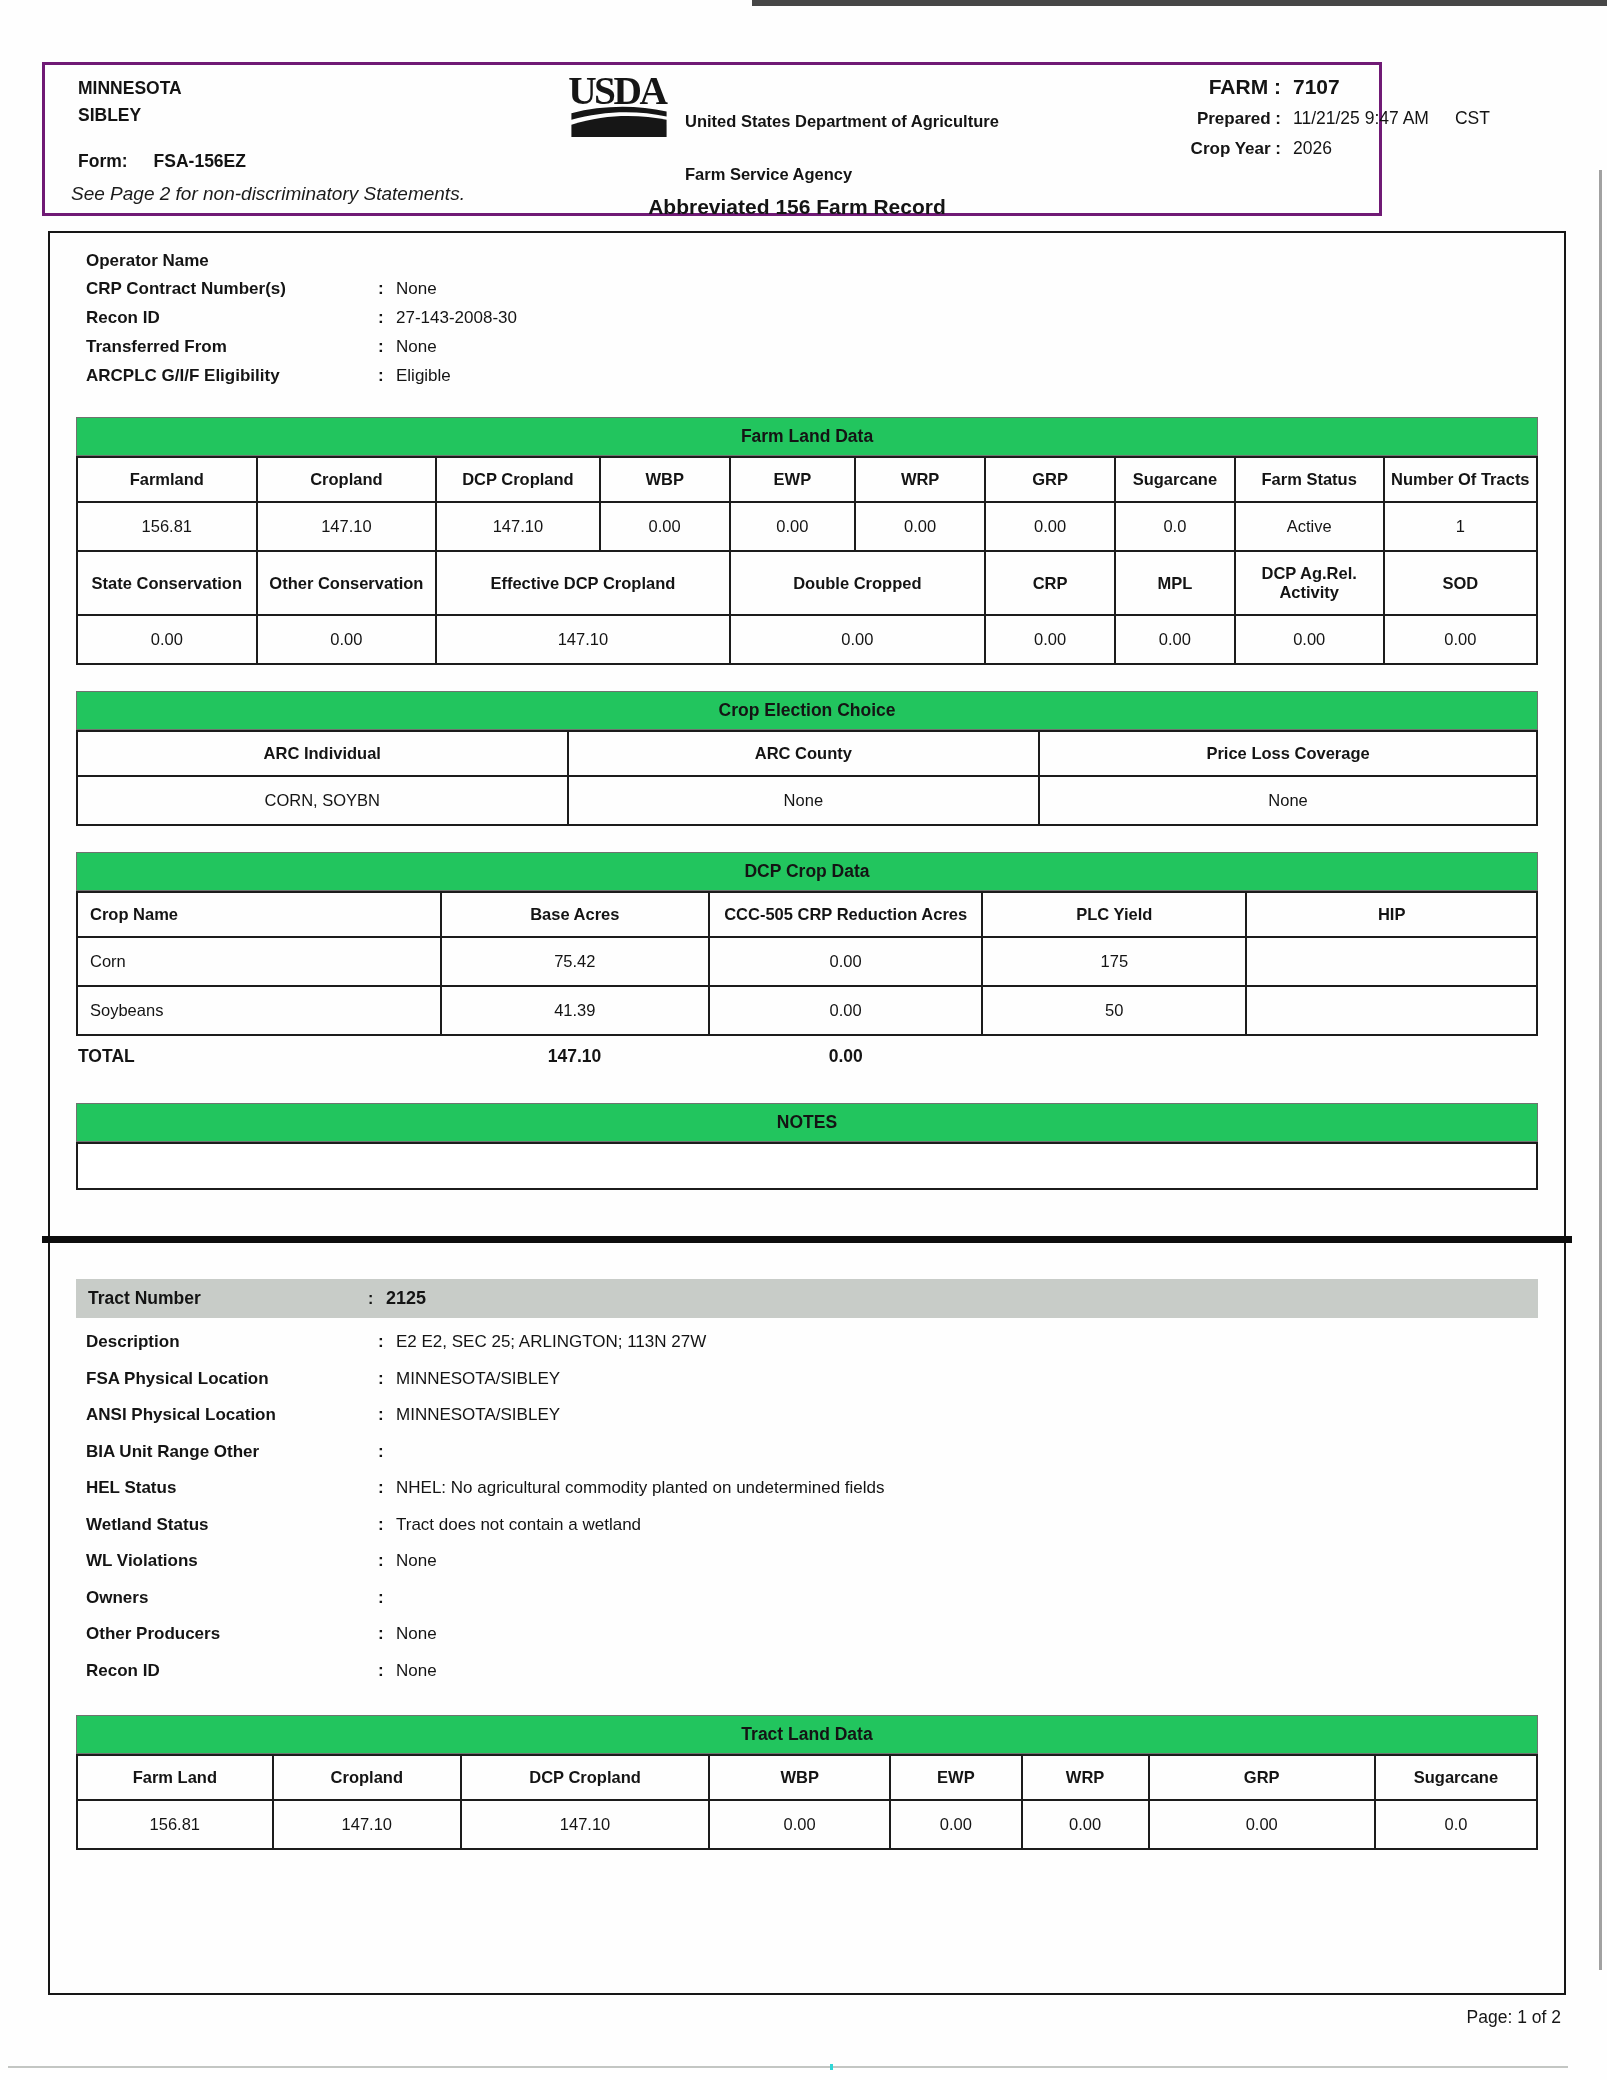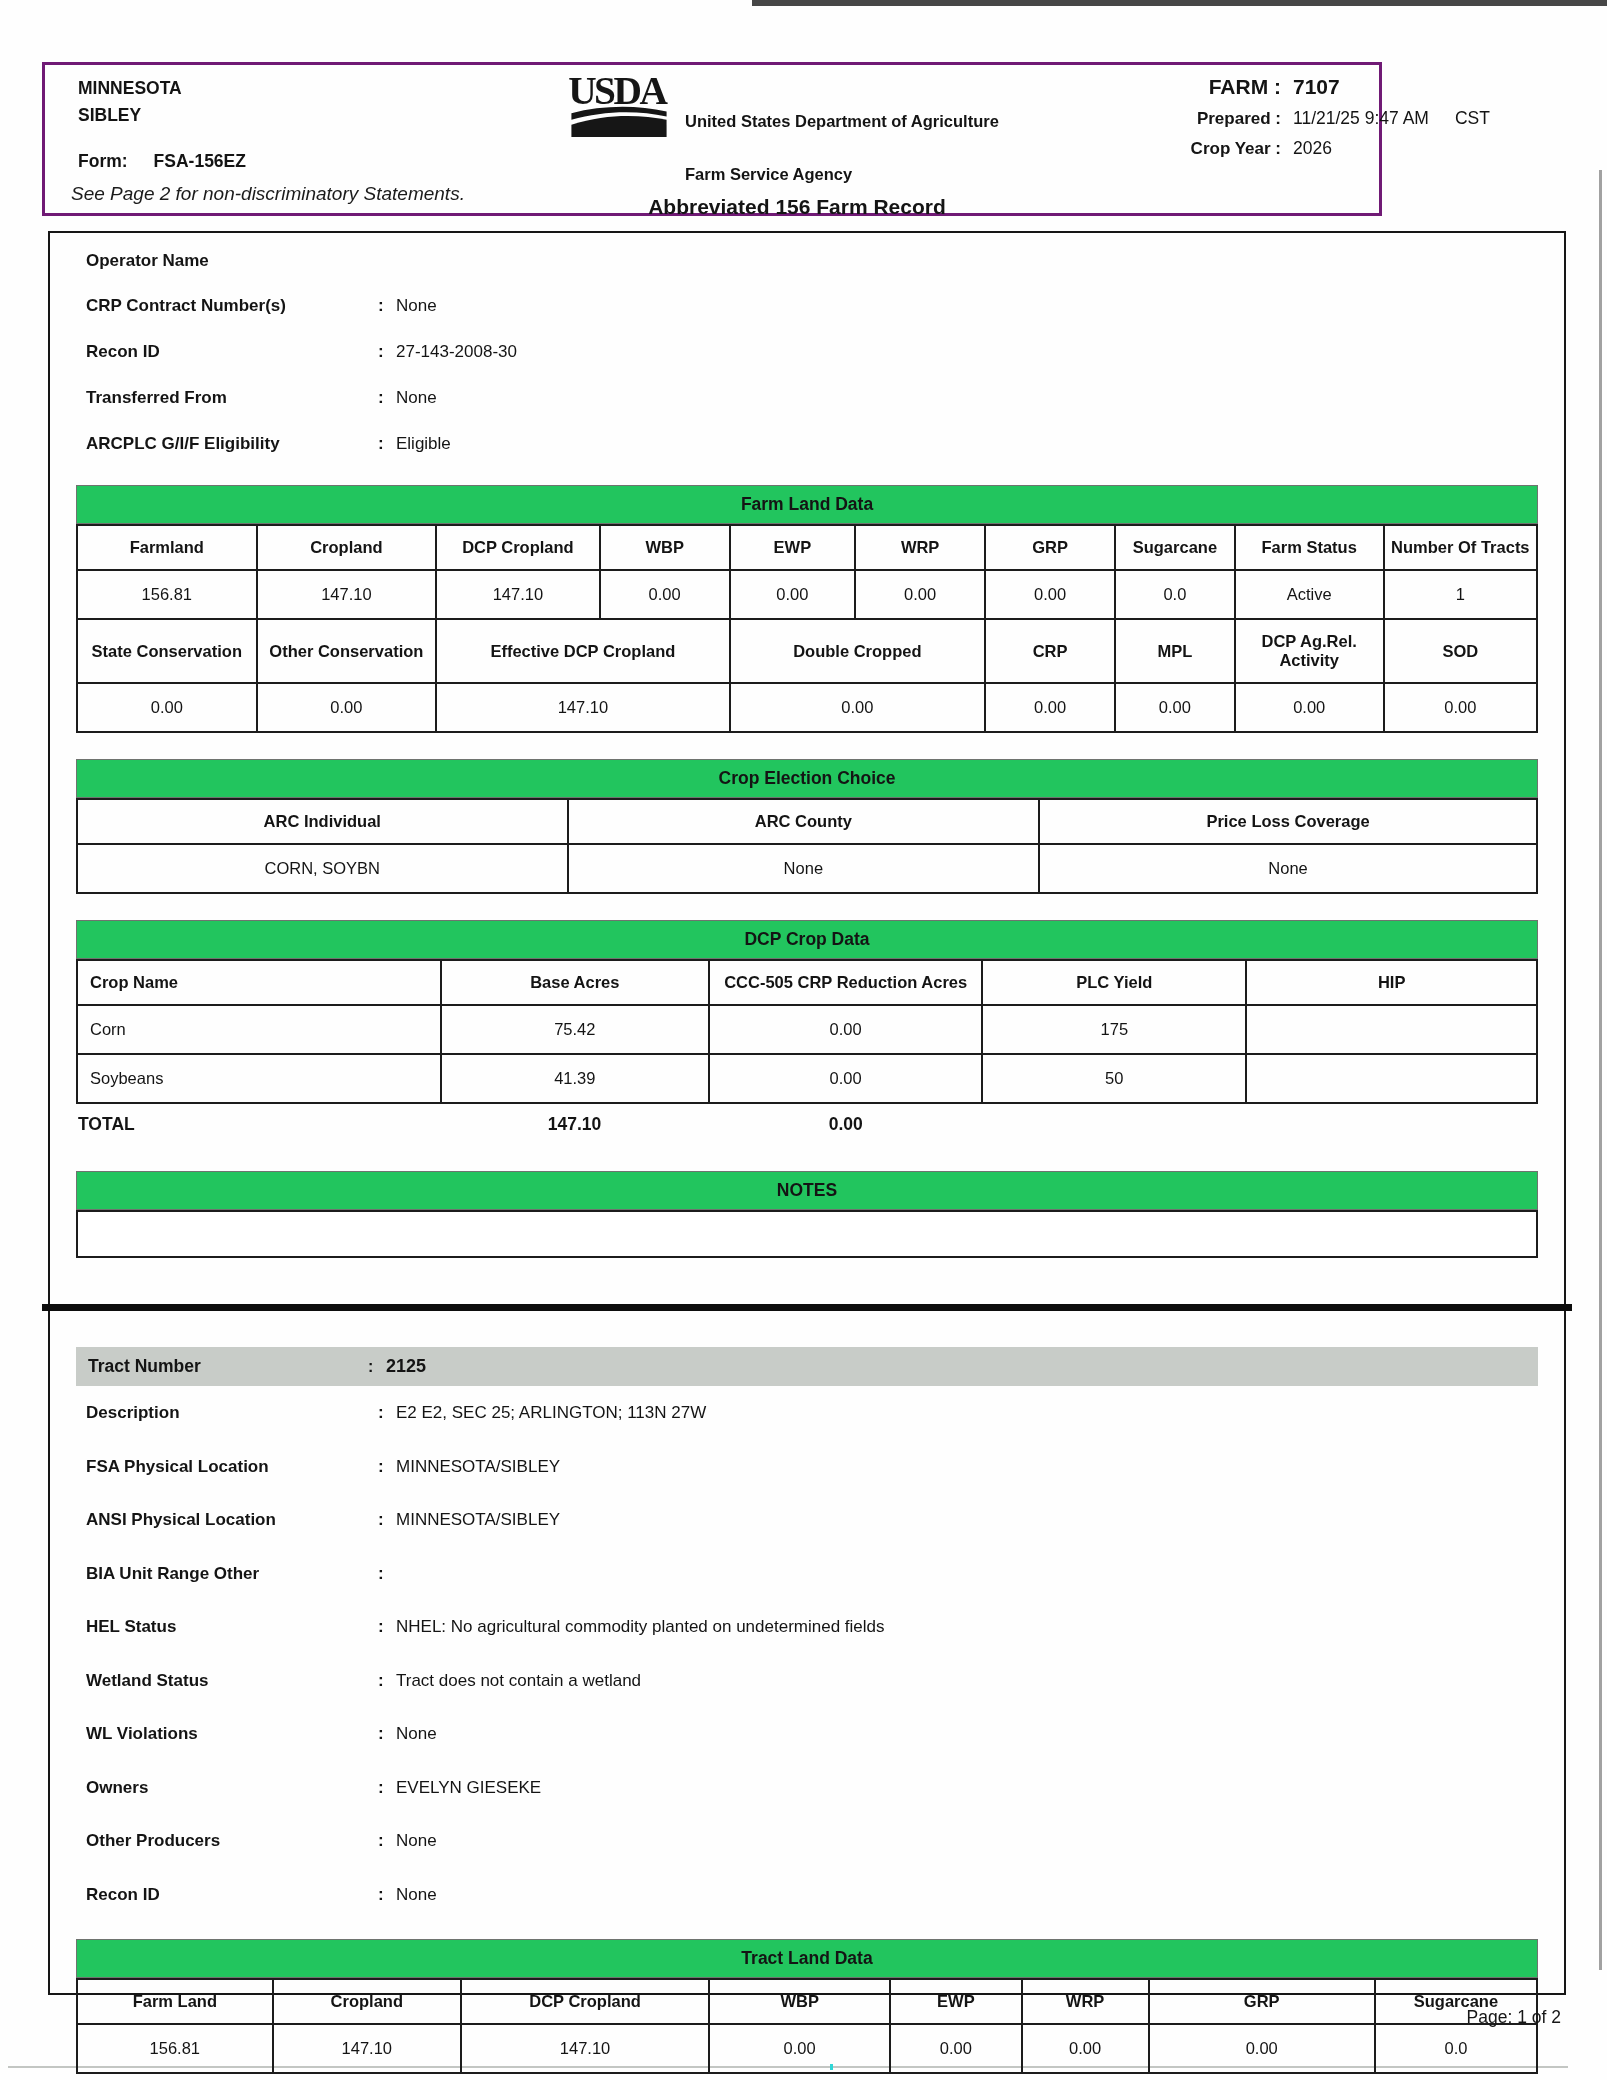--- a/index.html
+++ b/index.html
@@ -31,21 +31,21 @@
   .hdr-right { position:absolute; left:1086px; top:10px; width:430px; }
   .hdr-right .row { display:grid; grid-template-columns:150px 1fr; column-gap:12px; margin-bottom:9px; align-items:baseline; }
   .hdr-right .lab { text-align:right; font-weight:bold; font-size:17px; }
   .hdr-right .row.farm .lab, .hdr-right .row.farm .val { font-size:21px; font-weight:bold; }
   .hdr-right .val { font-size:17.5px; }
   .hdr-right .tz { margin-left:26px; }
 
   
   .main-box { position:absolute; top:231px; left:48px; width:1518px; height:1764px; border:2.5px solid #161616; padding:12px 26px 0 26px; }
   .op-name { font-weight:bold; font-size:17px; padding:6px 0 8px 10px; }
-  .kv { display:grid; grid-template-columns:292px 18px 1fr; align-items:baseline; min-height:29px; padding-left:10px; font-size:17px;margin-top:17px; }
+  .kv { display:grid; grid-template-columns:292px 18px 1fr; align-items:baseline; min-height:29px; padding-left:10px; font-size:17px; }
   .kv .k { font-weight:bold; }
   .kv .c { font-weight:bold; text-align:left; }
   .tract-rows .kv { min-height:36.5px; }
 
   .bar { background:#22c55e; border:1px solid #6f736f; font-weight:bold; font-size:17.5px; text-align:center; padding:8px 0; }
   table { width:100%; border-collapse:collapse; table-layout:fixed; }
   th, td { border:2.2px solid #1c1c1c; text-align:center; font-size:16.5px; }
   th { font-weight:bold; padding:12px 4px; }
   td { padding:14px 4px; }
   .sec { margin-top:26px; }
@@ -321,21 +321,20 @@
           <span class="v">Tract does not contain a wetland</span>
       </div>
       <div class="kv">
         <span class="k">WL Violations</span>
           <span class="c">:</span>
           <span class="v">None</span>
       </div>
       <div class="kv">
         <span class="k">Owners</span>
           <span class="c">:</span>
-          <span class="v">EVELYN GIESEKE</span>
       </div>
       <div class="kv">
         <span class="k">Other Producers</span>
           <span class="c">:</span>
           <span class="v">None</span>
       </div>
       <div class="kv">
         <span class="k">Recon ID</span>
           <span class="c">:</span>
           <span class="v">None</span>

